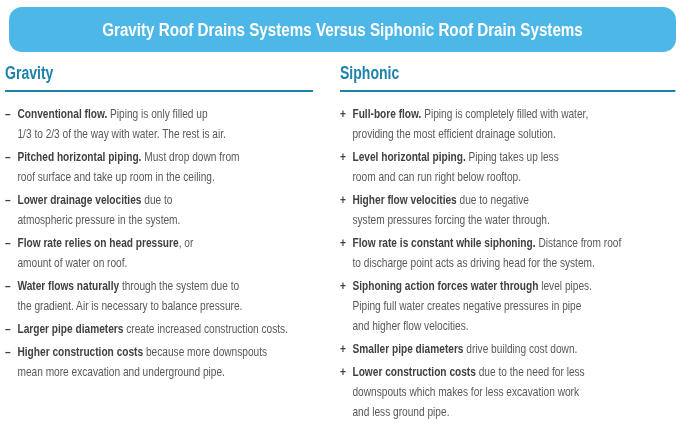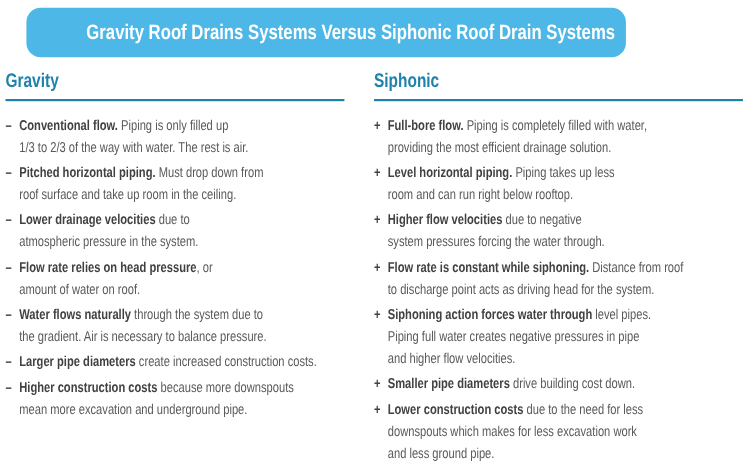--- a/index.html
+++ b/index.html
@@ -12,23 +12,23 @@
     height: 423px;
     position: relative;
     overflow: hidden;
     font-family: "Liberation Sans", sans-serif;
     color: var(--body, #58595B);
   }
 
   
   .banner {
     position: absolute;
-    left: 24px;
+    left: 9px;
     top: 7px;
-    width: 545px;
+    width: 667px;
     height: 45px;
     background: var(--banner-bg, #4DB8E8);
     border-radius: 13px;
     display: flex;
     align-items: center;
     justify-content: center;
     overflow: hidden;
   }
   .banner-title {
     display: block;

